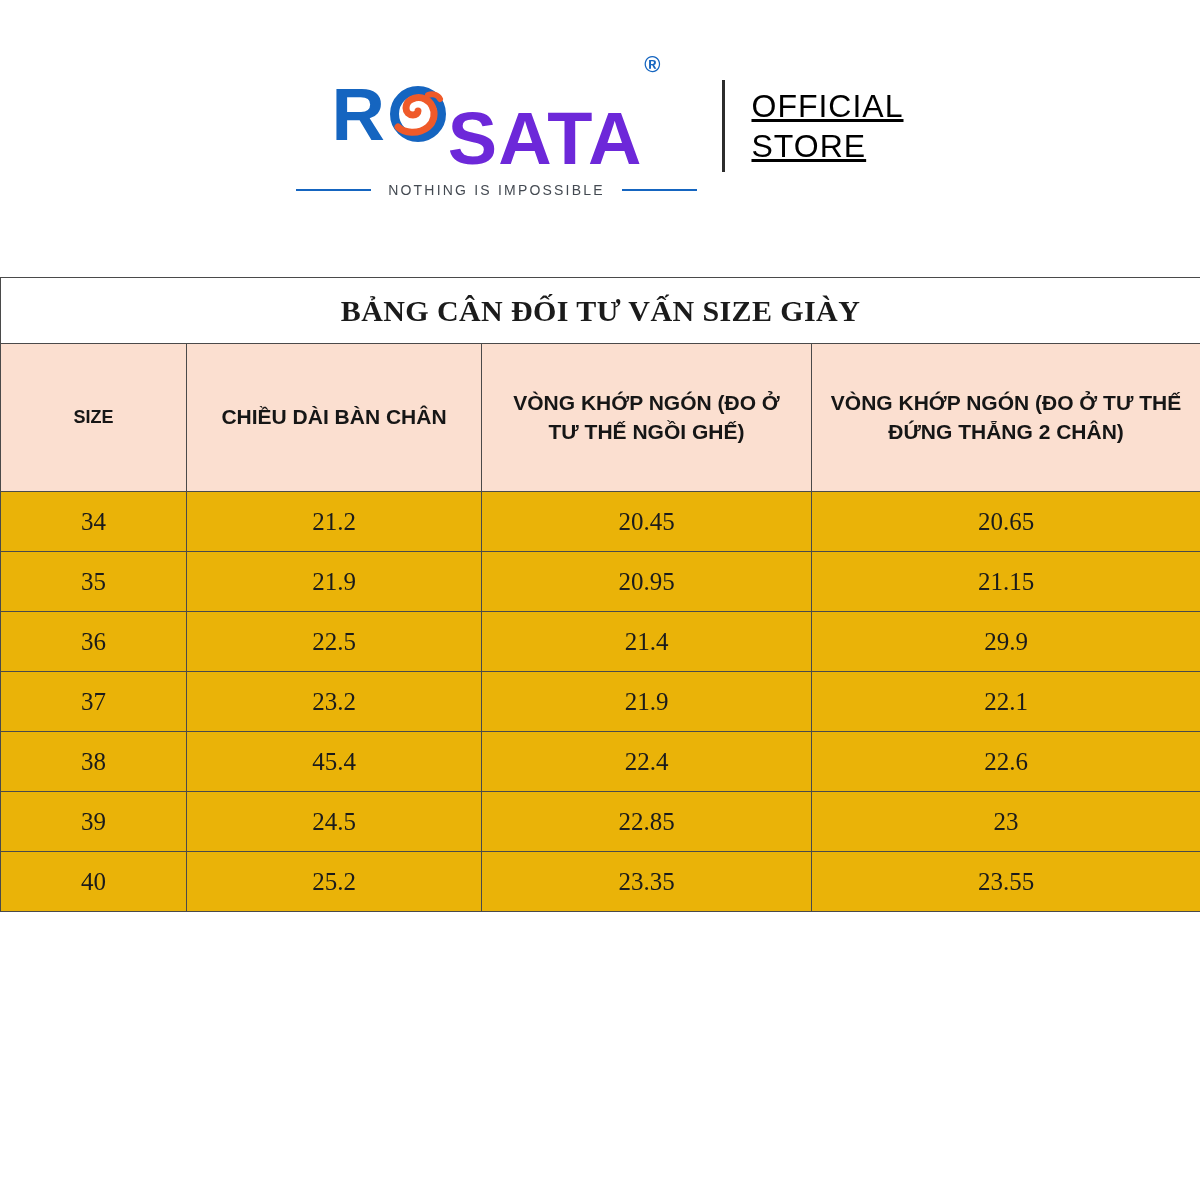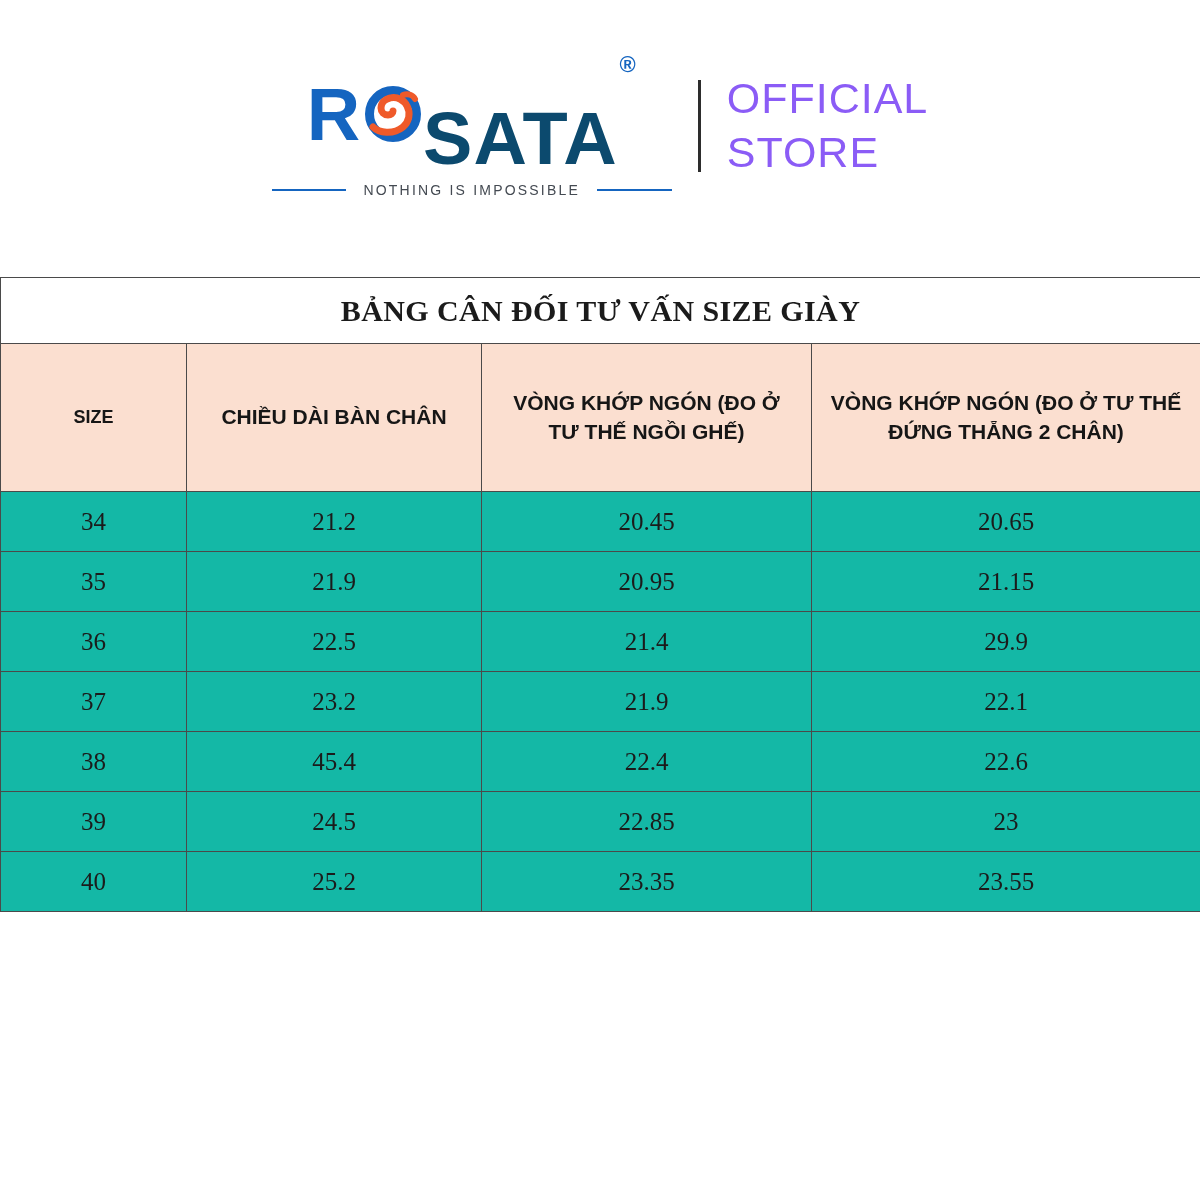--- a/index.html
+++ b/index.html
@@ -47,21 +47,21 @@
     align-items: center;
     font-family: "Liberation Sans", sans-serif;
     font-weight: bold;
     font-size: 74px;
     letter-spacing: 1px;
     line-height: 1;
     color: #1565c0;
     position: relative;
   }
   .logo-wordmark .w1 { color: #1565c0; }
-  .logo-wordmark .w2 { color: #0c4a6e; margin-top: 48px; }
+  .logo-wordmark .w2 { color: #6d28d9; margin-top: 48px; }
   .logo-mark {
     position: relative;
     width: 66px;
     height: 70px;
     display: inline-block;
     margin: 0 -2px;
   }
   .logo-mark .ring {
     position: absolute;
     left: 6px;
@@ -106,38 +106,39 @@
     font-family: "Liberation Sans", sans-serif;
     white-space: nowrap;
   }
   .brand-divider {
     width: 3px;
     height: 92px;
     background: #2d2d2d;
   }
   .brand-official {
     font-family: "Liberation Sans", sans-serif;
-    font-size: 43px;
+    font-size: 32px;
     line-height: 1.25;
-    color: #8b5cf6;
+    color: #000000;
     letter-spacing: 1px;
+    text-decoration: underline;
   }
 
   
   .table-wrap {
     position: absolute;
     left: 0;
     top: 277px;
     width: 1200px;
   }
   table.size-table {
     border-collapse: collapse;
     width: 1200px;
     table-layout: fixed;
-    background: #14b8a6;
+    background: #eab308;
   }
   table.size-table td,
   table.size-table th {
     border: 1px solid #4a4a4a;
     text-align: center;
     vertical-align: middle;
     font-family: "Liberation Serif", serif;
     color: #1b1b1b;
   }
   .tbl-title {

